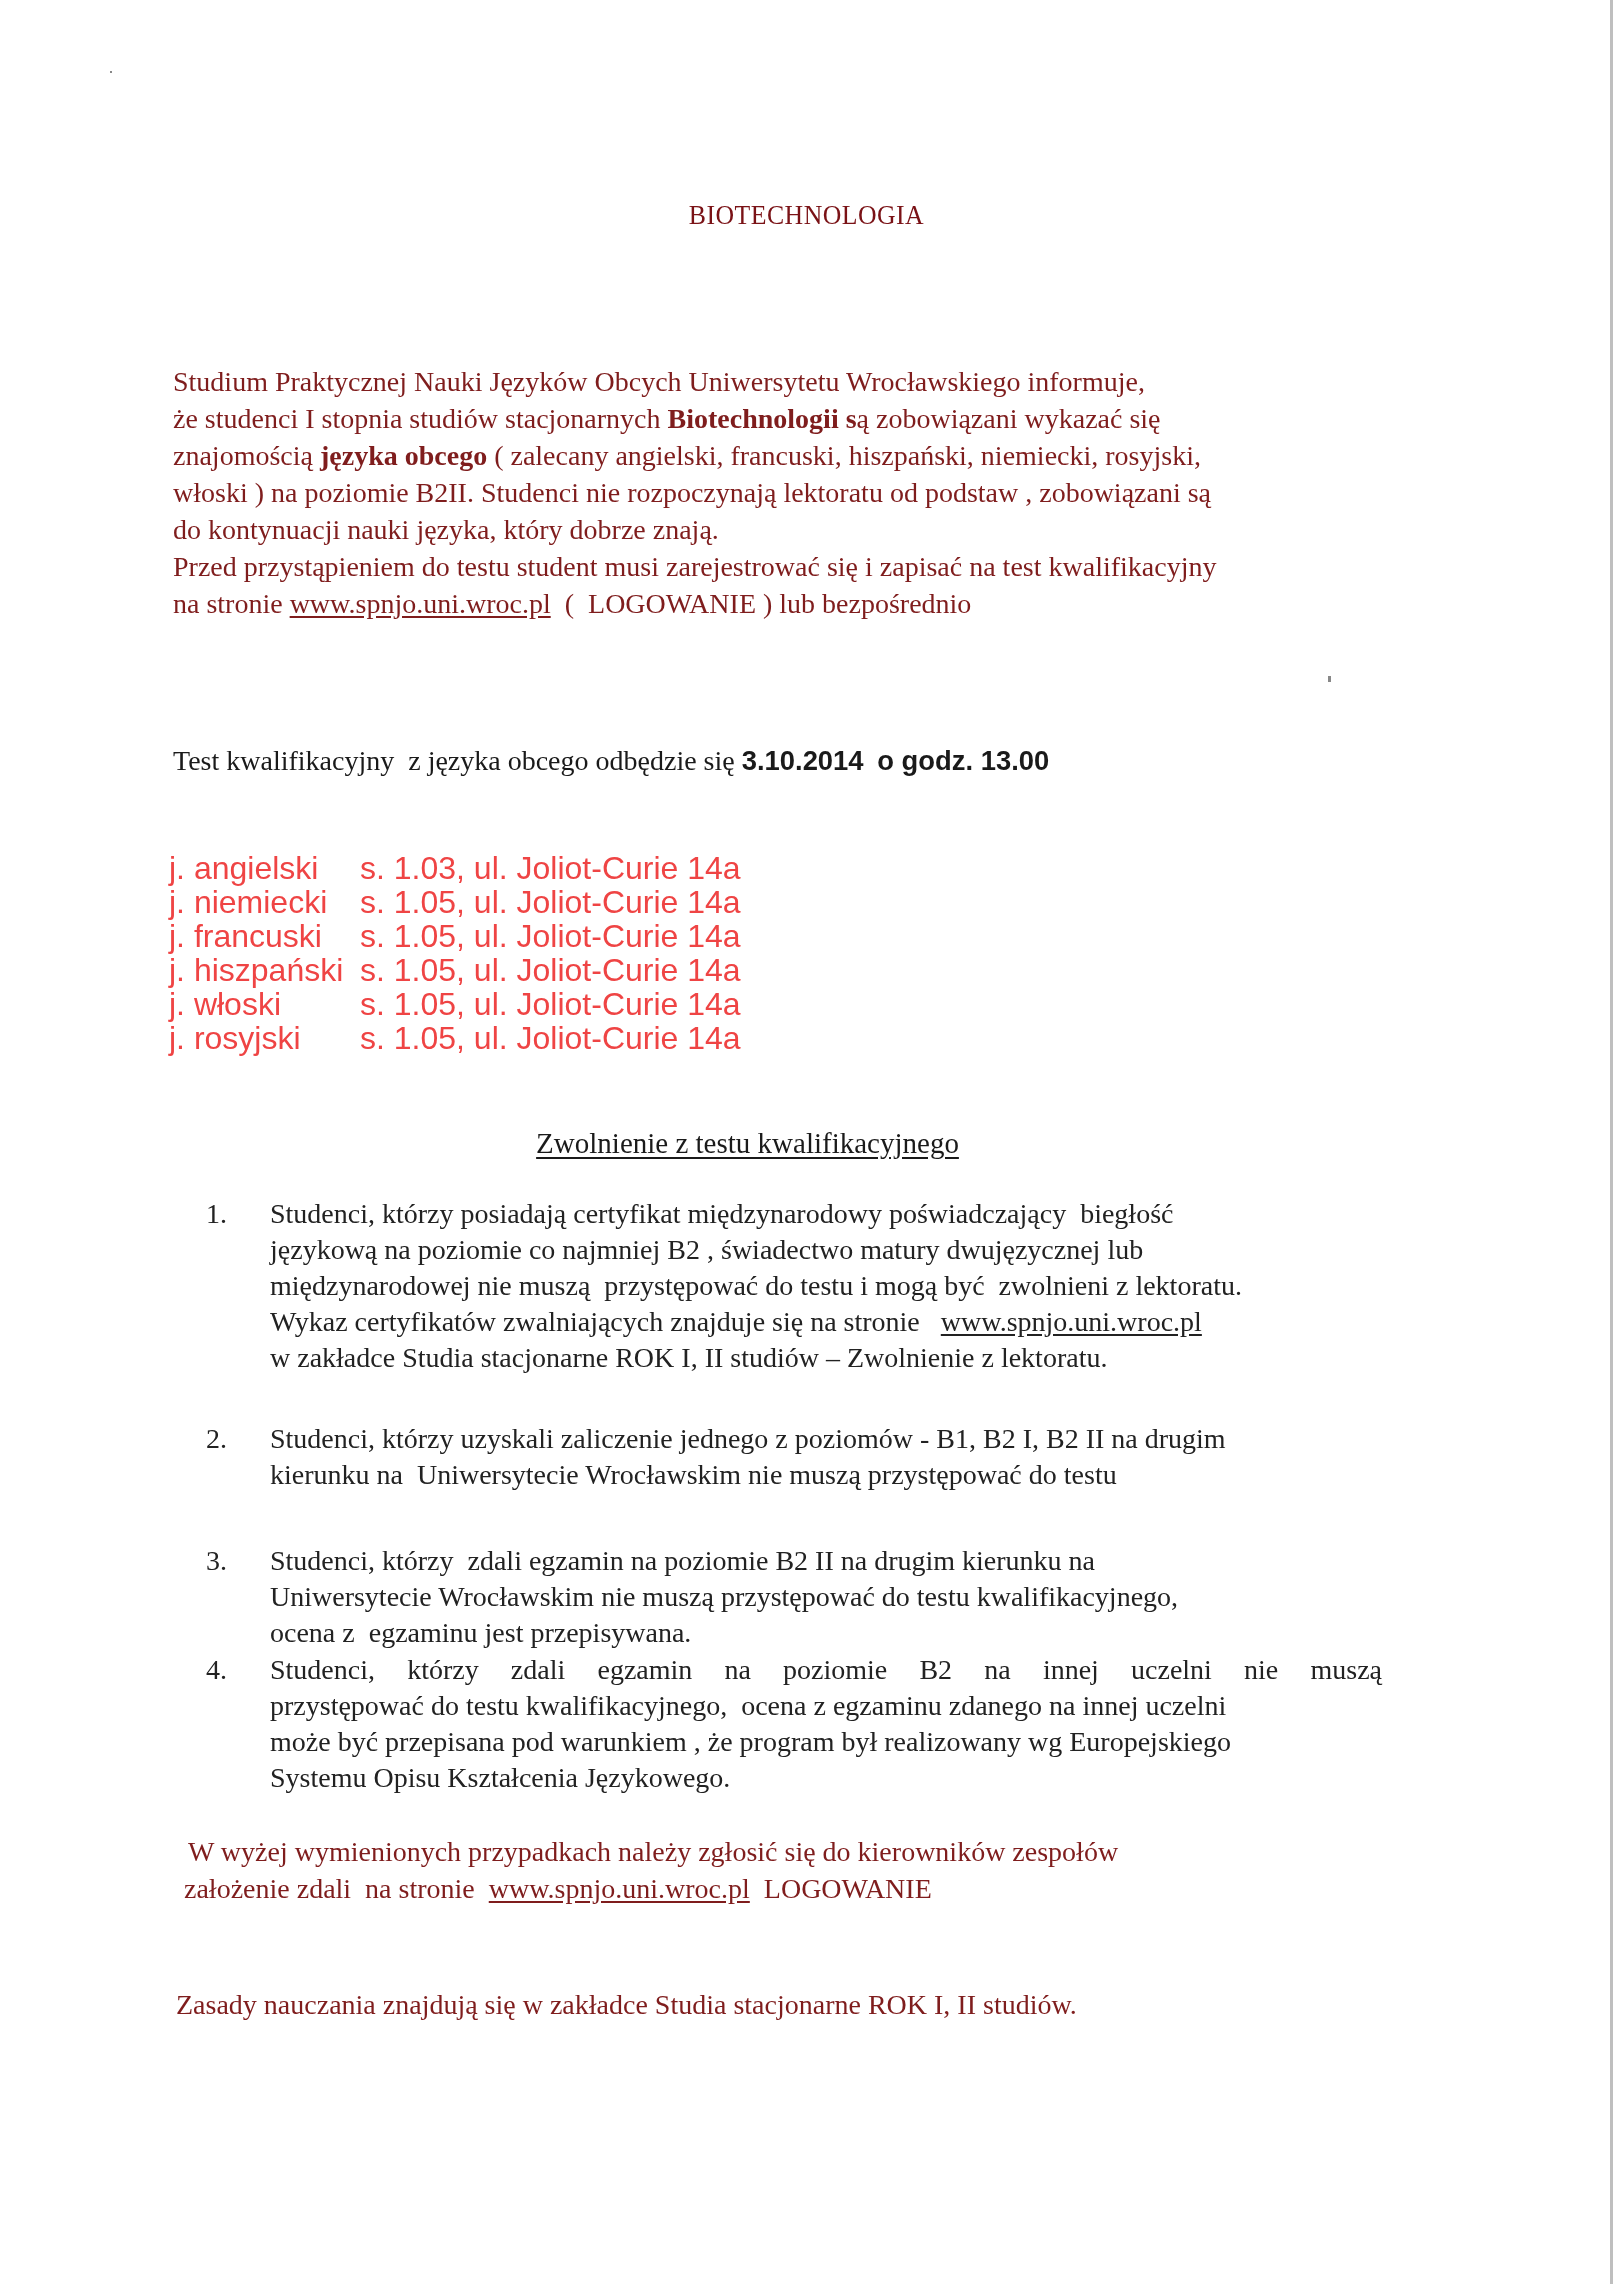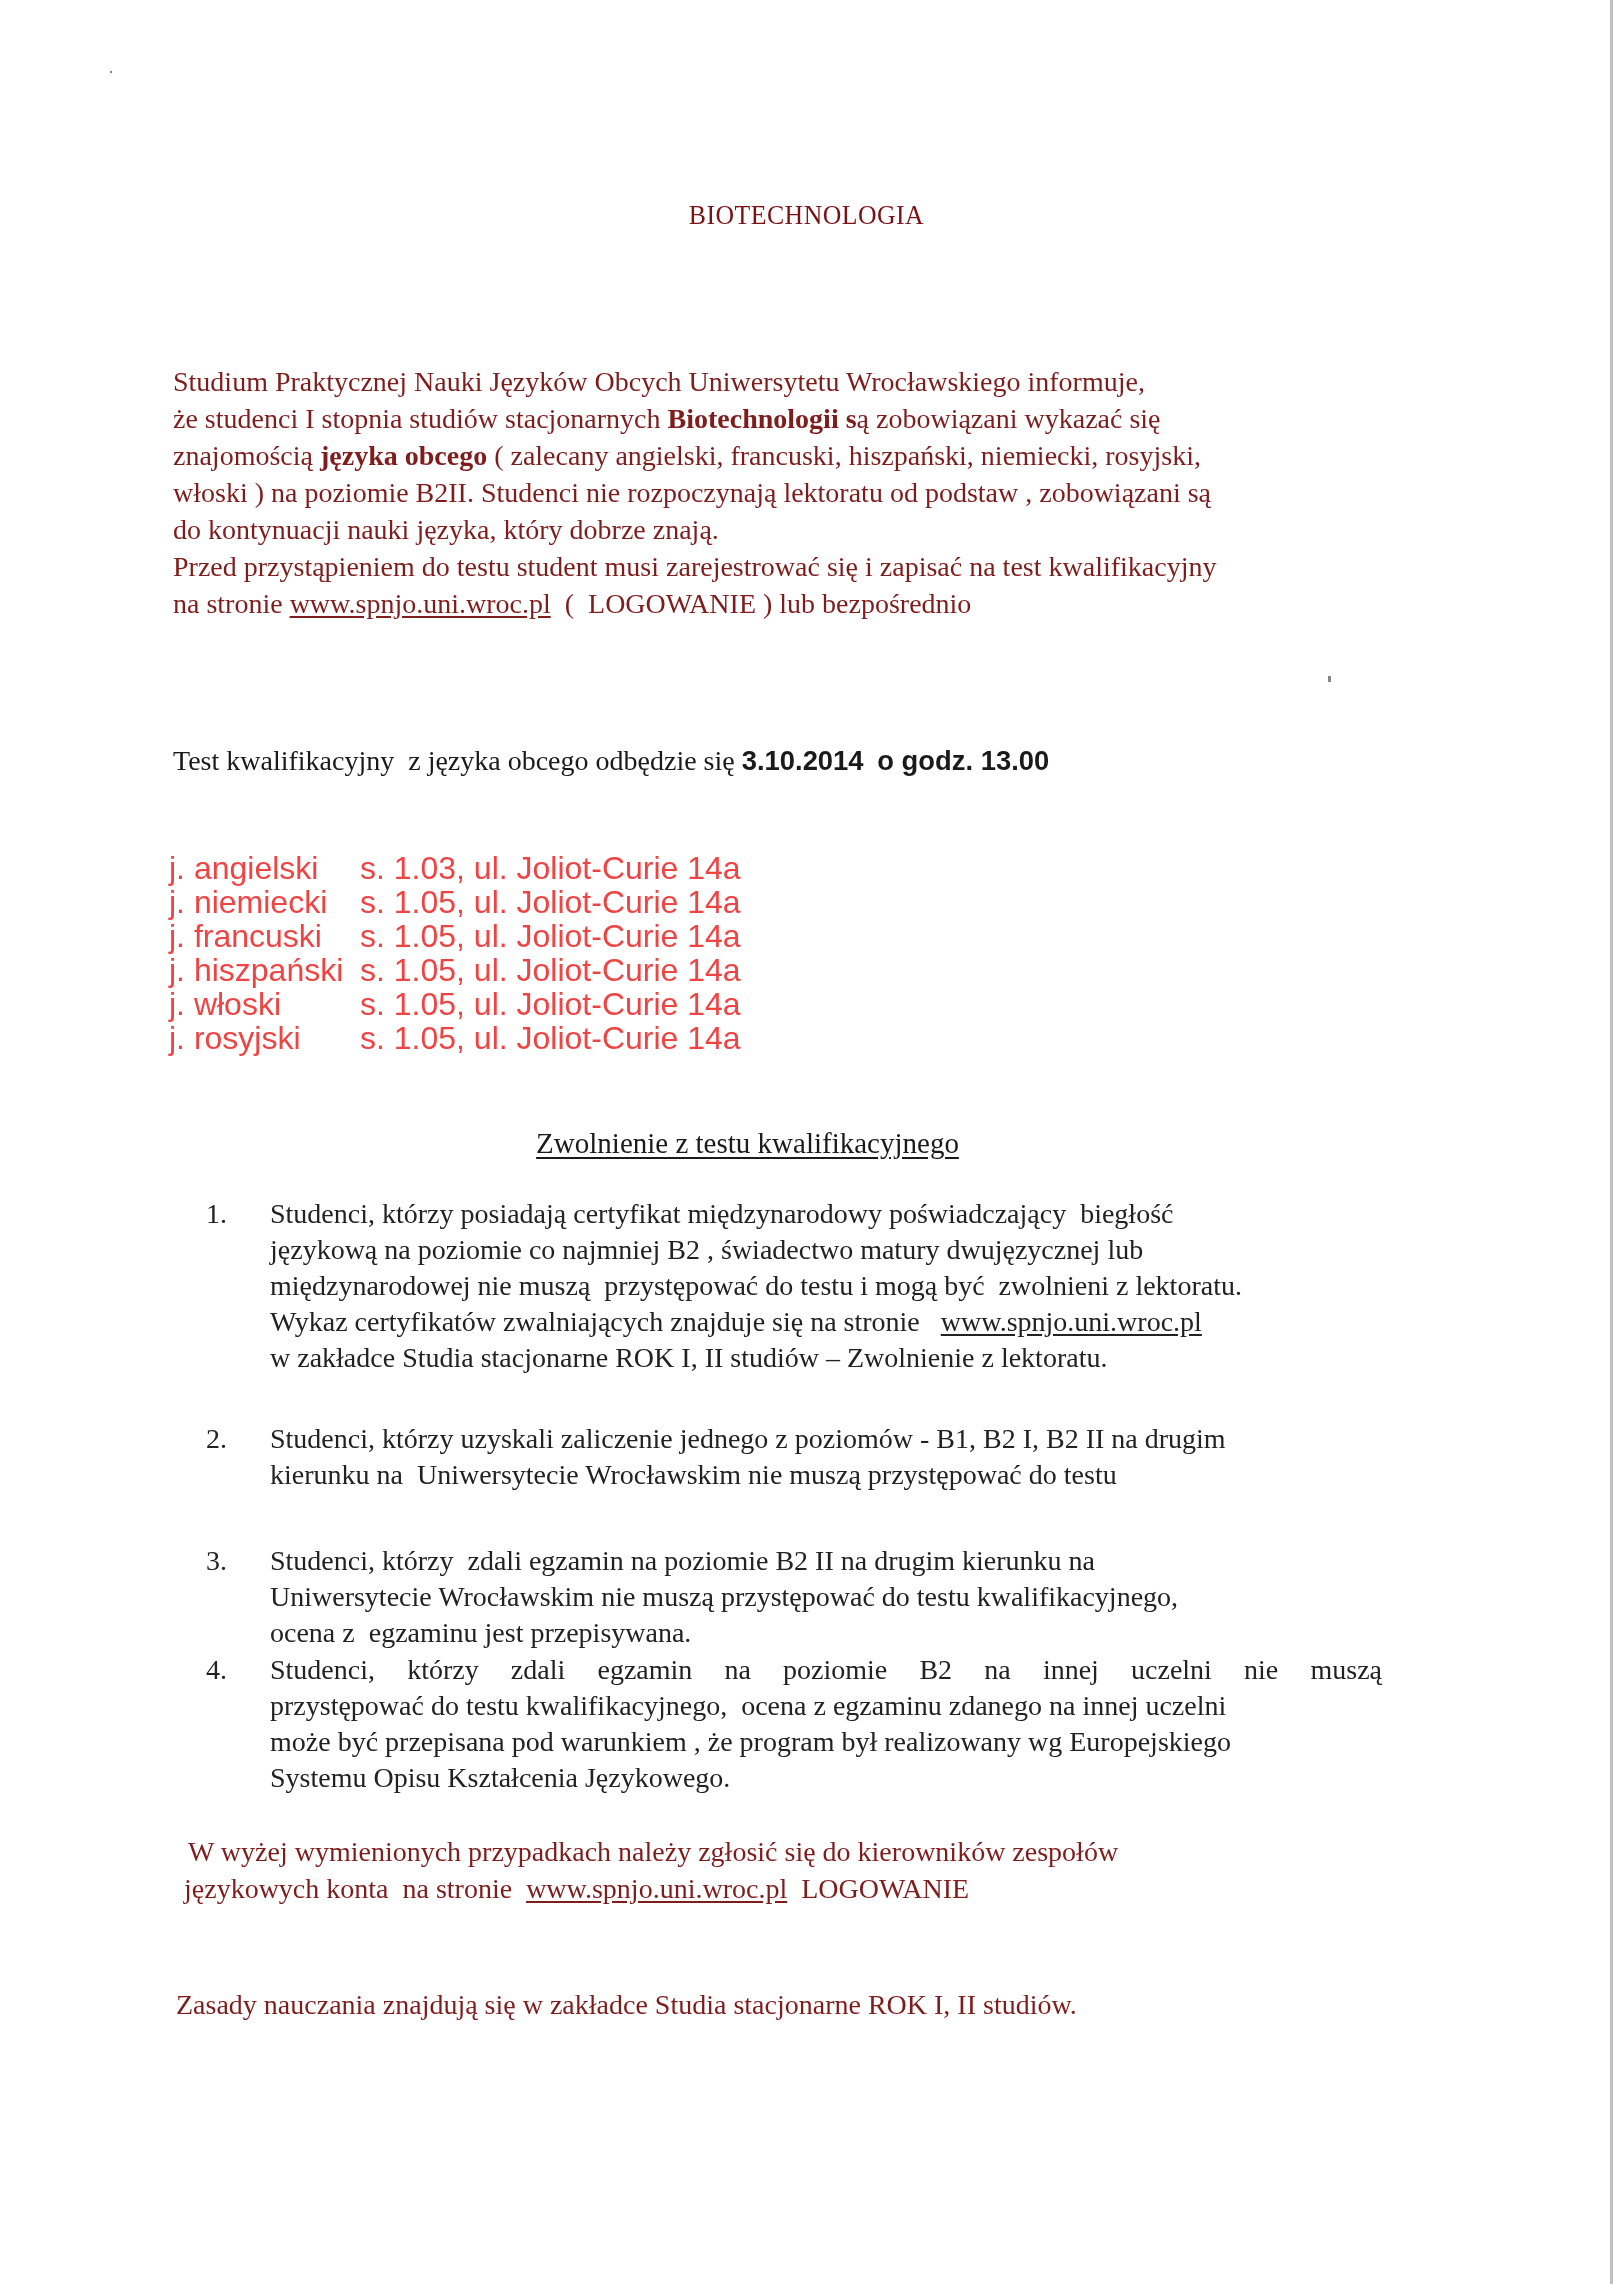--- a/index.html
+++ b/index.html
@@ -229,18 +229,18 @@
         <span class="ln justify">Studenci,  którzy  zdali  egzamin  na  poziomie  B2  na  innej  uczelni  nie  muszą</span>
         <span class="ln" style="white-space:pre">przystępować do testu kwalifikacyjnego,  ocena z egzaminu zdanego na innej uczelni</span>
         <span class="ln">może być przepisana pod warunkiem , że program był realizowany wg Europejskiego</span>
         <span class="ln">Systemu Opisu Kształcenia Językowego.</span>
       </div>
     </div>
   </div>
 
   <div class="para closing">
     <span class="ln">W wyżej wymienionych przypadkach należy zgłosić się do kierowników zespołów</span>
-    <span class="ln"><span style="white-space:pre">językowych konta  na stronie  </span><u class="link">www.spnjo.uni.wroc.pl</u><span style="white-space:pre">  LOGOWANIE</span></span>
+    <span class="ln"><span style="white-space:pre">założenie zdali  na stronie  </span><u class="link">www.spnjo.uni.wroc.pl</u><span style="white-space:pre">  LOGOWANIE</span></span>
   </div>
 
   <div class="para rules">Zasady nauczania znajdują się w zakładce Studia stacjonarne ROK I, II studiów.</div>
 </div>
 
 
 </body></html>

